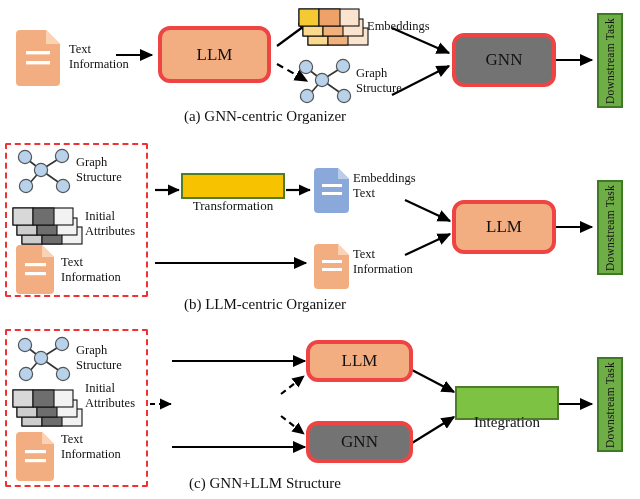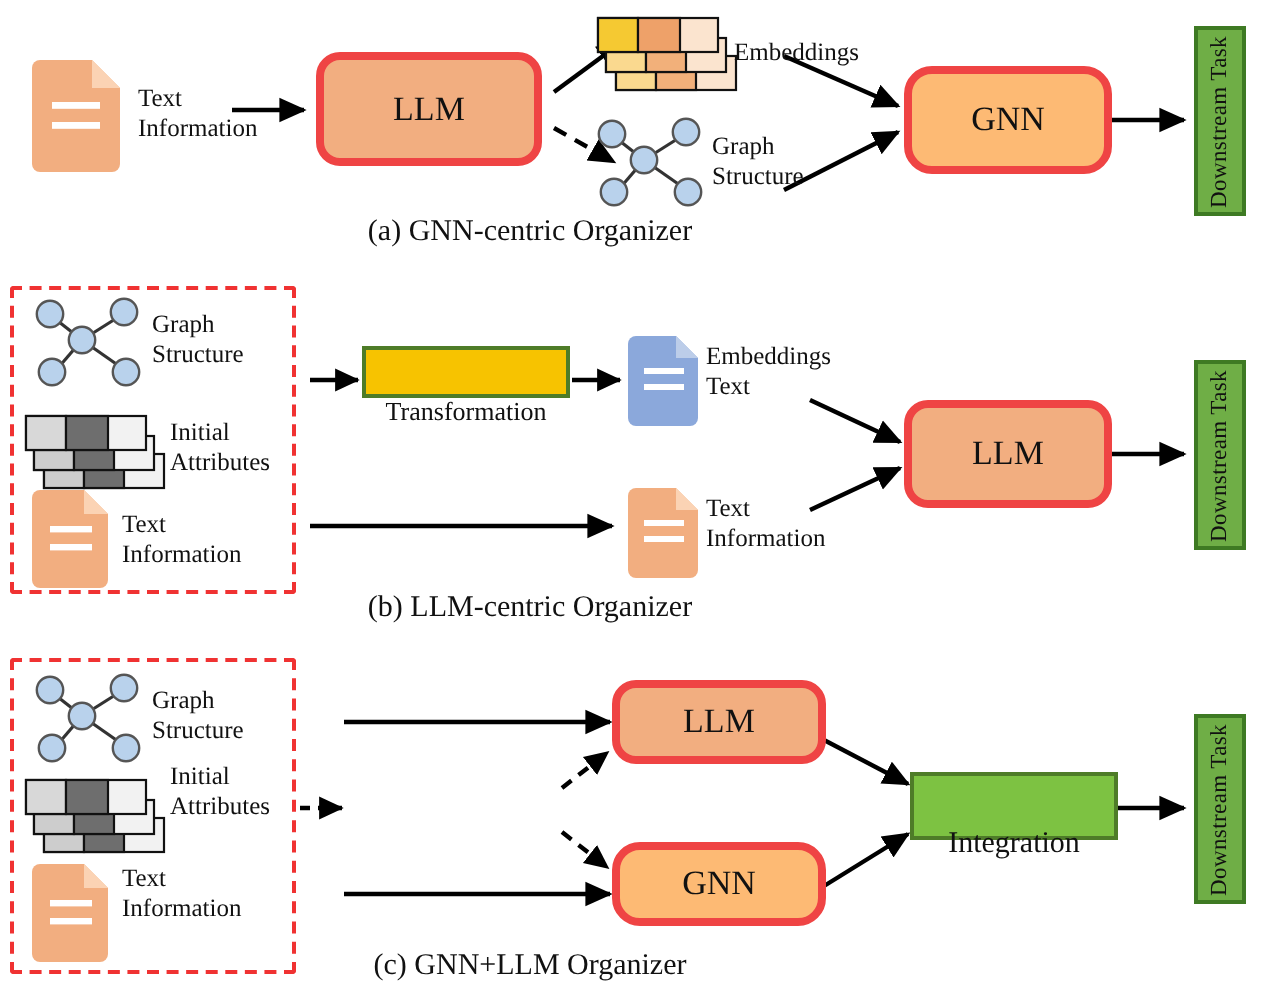--- a/index.html
+++ b/index.html
@@ -10,21 +10,21 @@
   .panel{position:absolute;left:0;width:640px;}
   #panel-a{top:0;height:130px;}
   #panel-b{top:130px;height:190px;}
   #panel-c{top:320px;height:179px;}
 
   
   .procbox{position:absolute;display:flex;align-items:center;justify-content:center;
            box-sizing:border-box;text-align:center;line-height:1.05;}
   .rounded{border:4px solid #ef4444;border-radius:12px;}
   .llm{background:#F2AE80;}
-  .gnn{background:#fdba74;border-radius:14px;}
+  .gnn{background:#737373;}
   .sq{border:2px solid #4E7C28;}
   .yellow{background:#F7C300;}
   .green{background:#7DC242;}
   .dtask{background:#6FAE46;border:2px solid #3E7A23;}
   .dtask span{writing-mode:vertical-rl;transform:rotate(180deg);
               font-size:11.5px;letter-spacing:.2px;white-space:nowrap;}
 
   .boxlabel{font-size:17px;}
   .boxlabel.small{font-size:13px;margin-top:40px;}
 
@@ -319,17 +319,17 @@
 
   <div class="procbox sq green" style="left:455px;top:66px;width:104px;height:34px;">
     <span class="boxlabel small" style="font-size:15px;">Integration</span>
   </div>
 
   <div class="procbox dtask" style="left:597px;top:37px;width:26px;height:95px;">
     <span>Downstream Task</span>
   </div>
 
   <div class="cap" style="top:155px;">
-    <span>(c) GNN+LLM Organizer</span>
+    <span>(c) GNN+LLM Structure</span>
   </div>
 </div>
 
 </div>
 
 </body></html>

